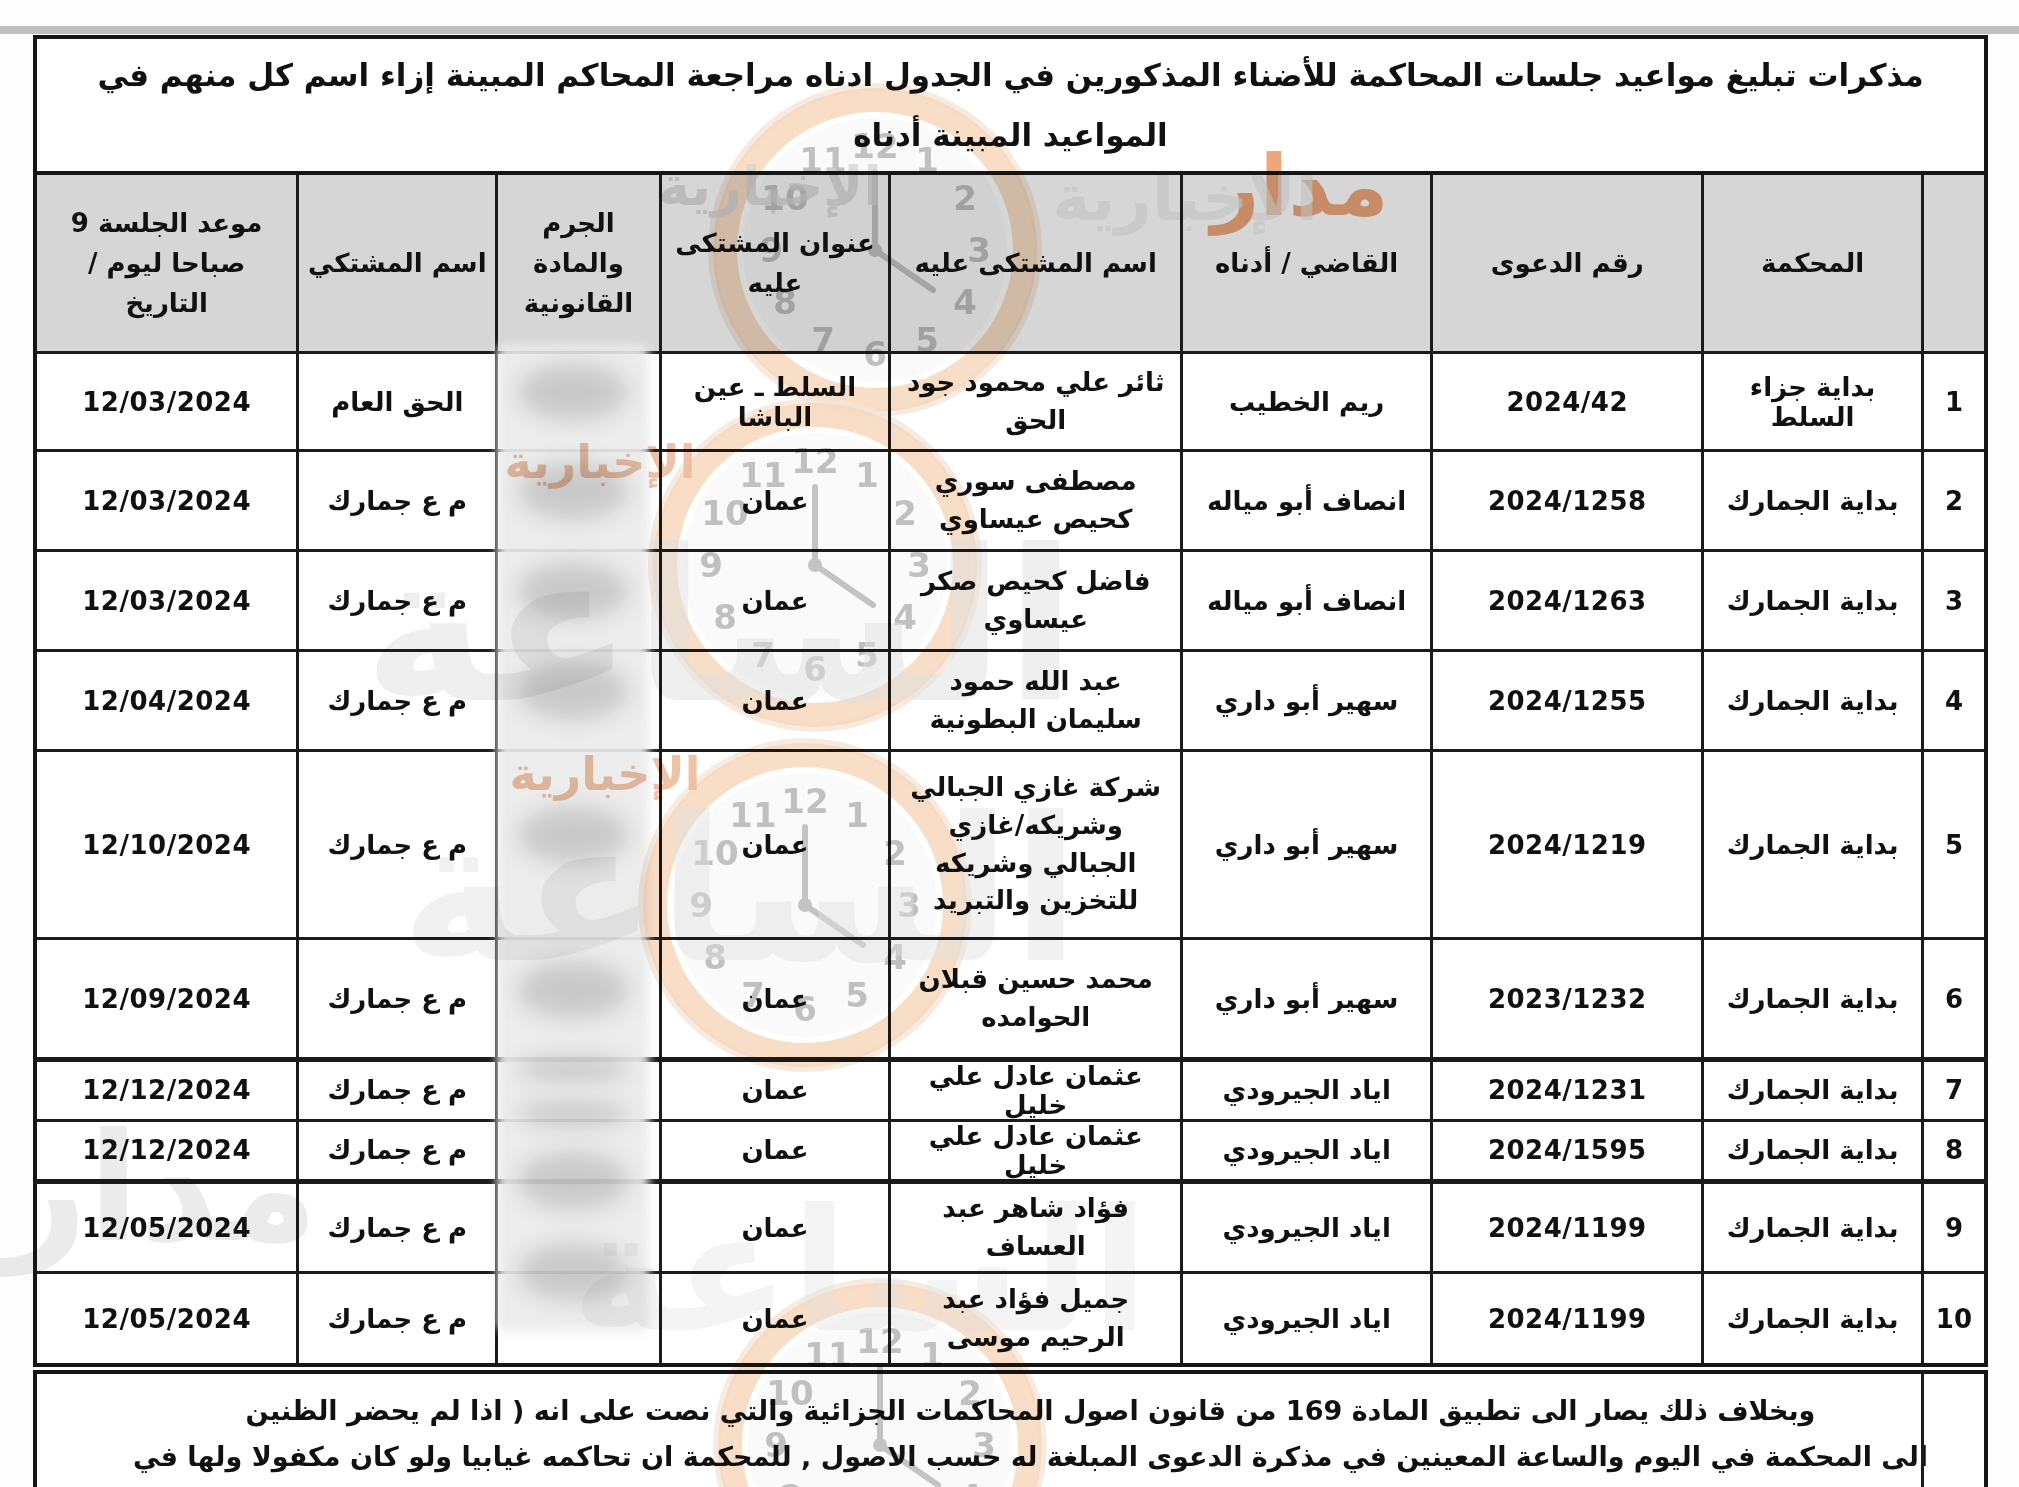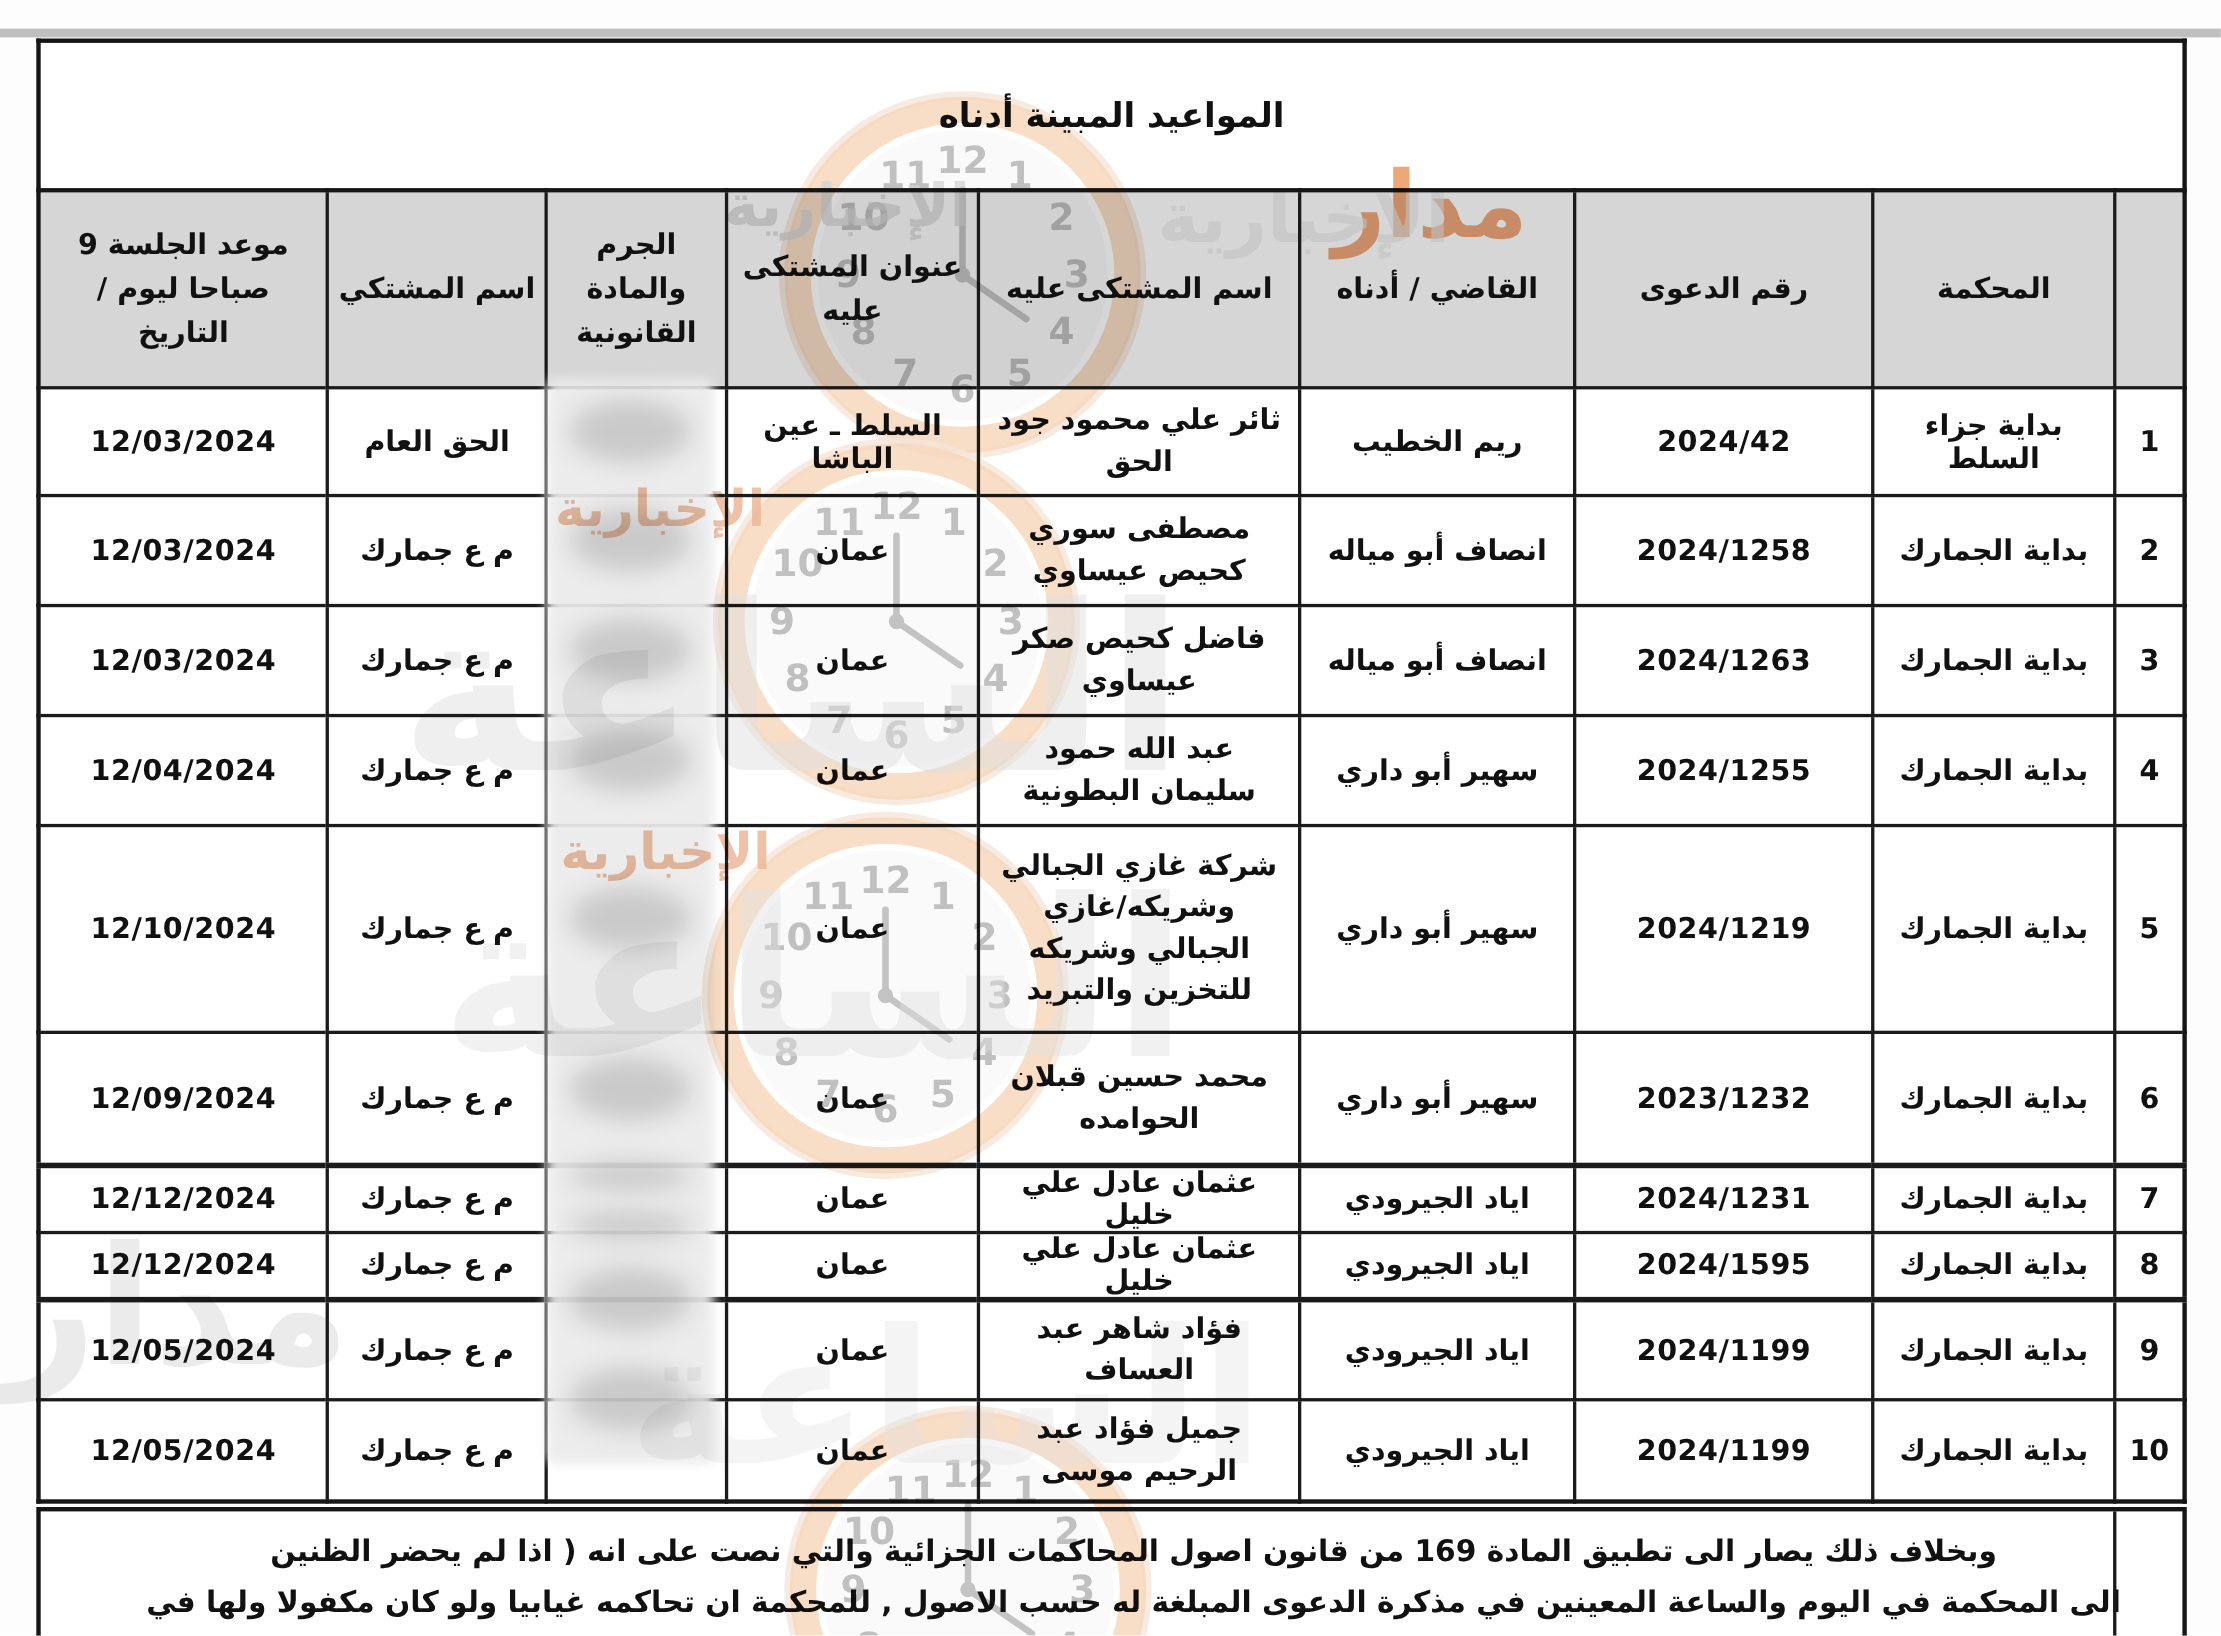--- a/index.html
+++ b/index.html
@@ -56,20 +56,21 @@
   .wm{position:absolute;left:0;top:0;z-index:6;pointer-events:none;mix-blend-mode:multiply;opacity:.9;}
 </style>
 </head>
 <body>
 
 <div class="page">
   <div class="scan-bar"></div>
 
   <div class="doc">
     <div class="title-box">
+      <div>مذكرات تبليغ مواعيد جلسات المحاكمة للأضناء المذكورين في الجدول ادناه مراجعة المحاكم المبينة إزاء اسم كل منهم في</div>
       <div>المواعيد المبينة أدناه</div>
     </div>
 
     <table class="court">
       <colgroup>
         <col class="w-no">
           <col class="w-court">
           <col class="w-case">
           <col class="w-judge">
         <col class="w-def">

